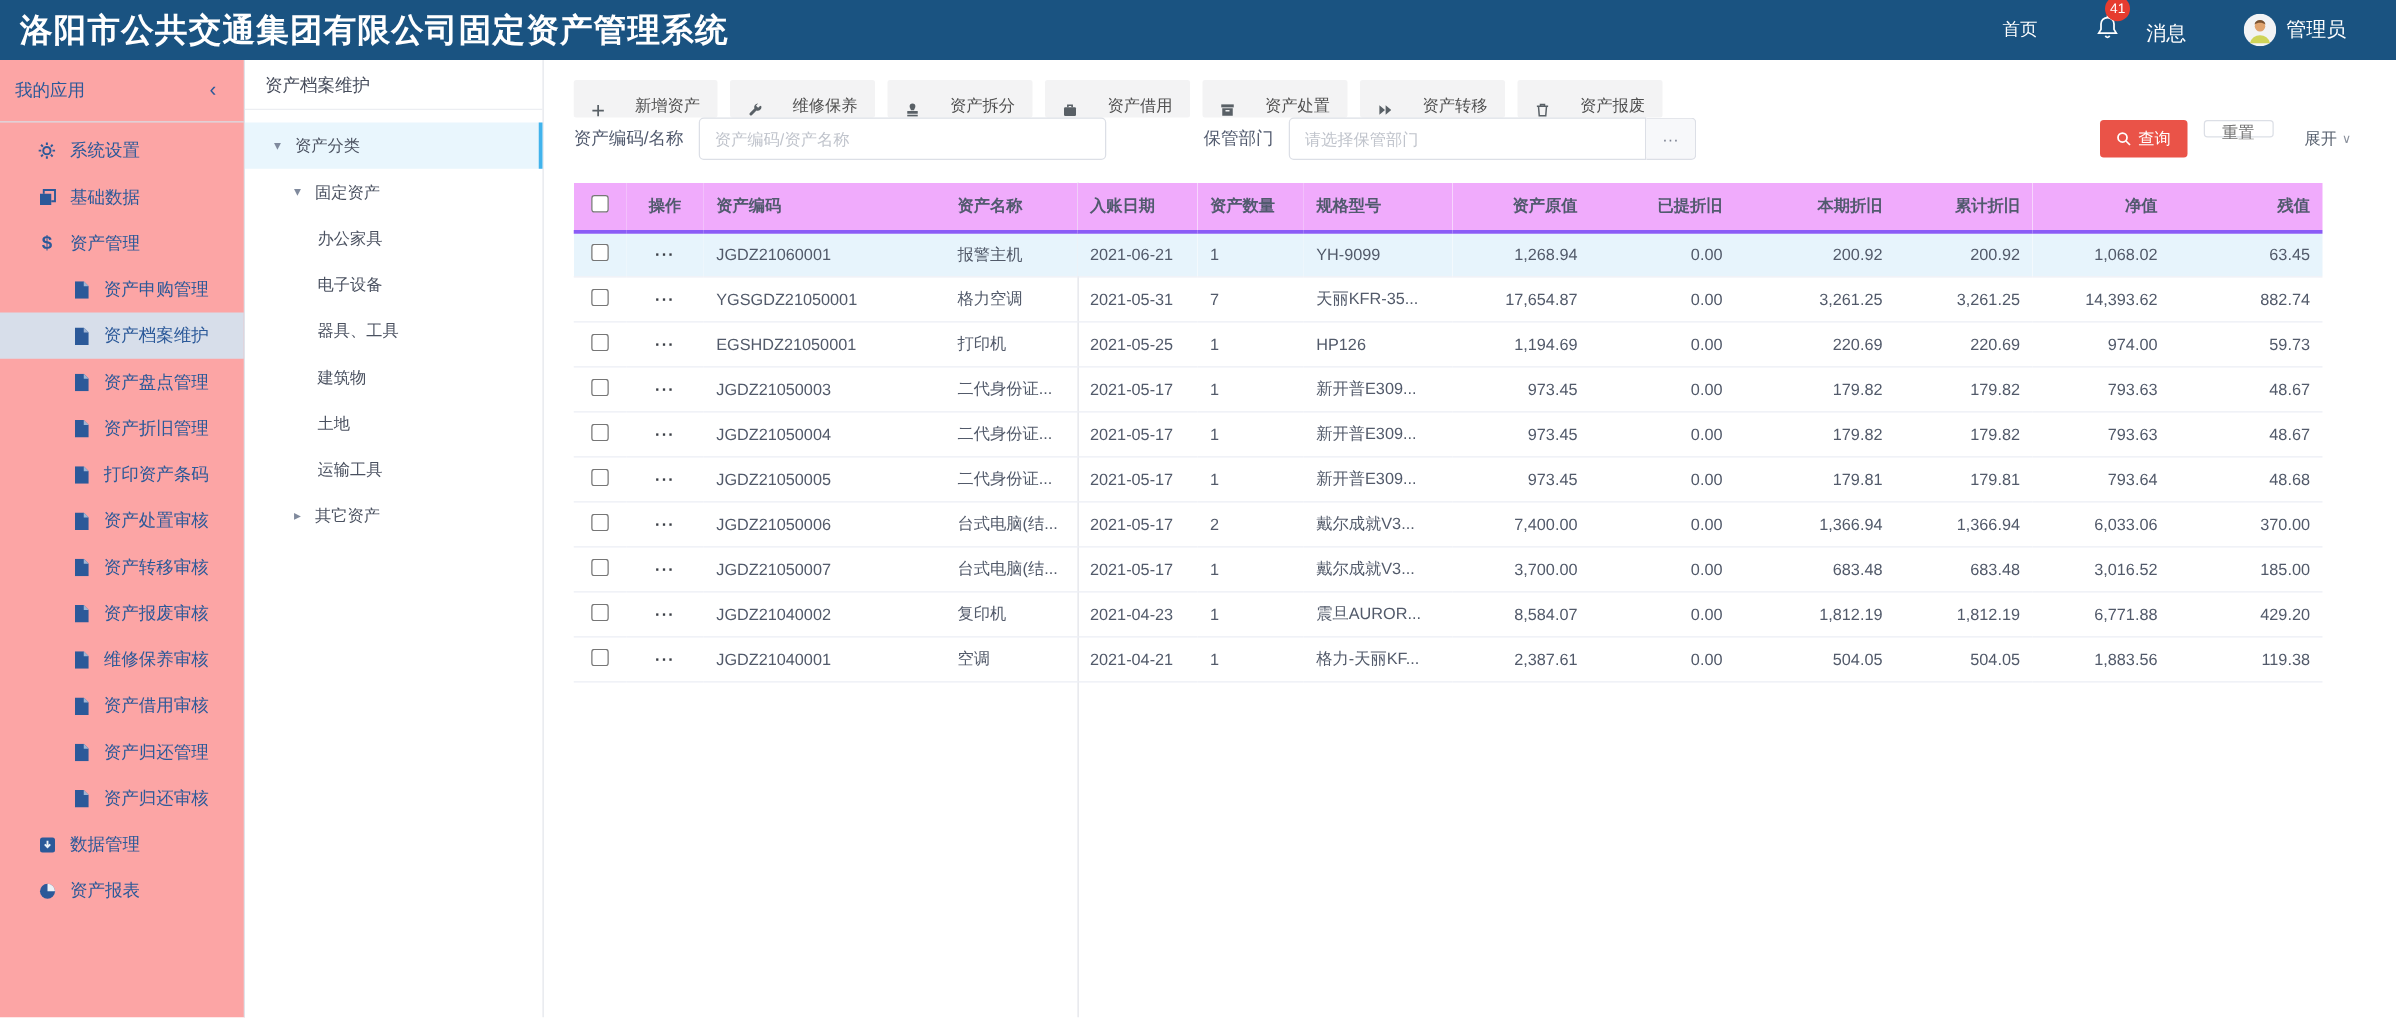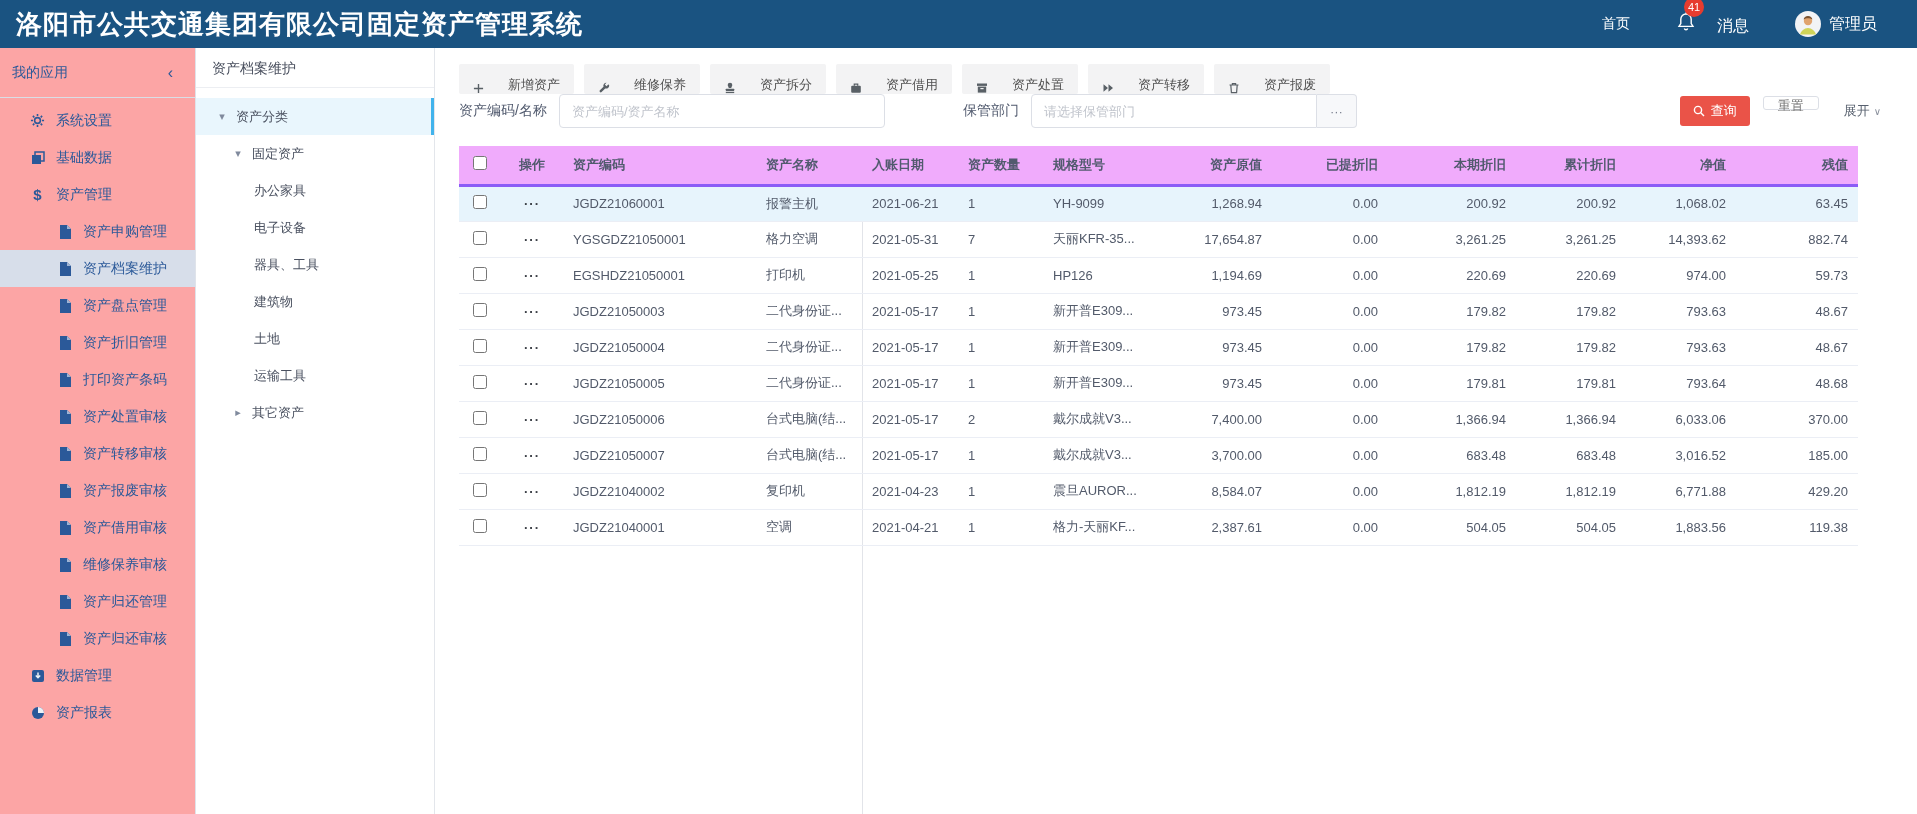--- a/index.html
+++ b/index.html
@@ -222,31 +222,31 @@
           <span>资产报废审核</span>
         </div>
 
         <div class="sb-item sub">
           <span class="ic">
               <svg width="12" height="14" viewBox="0 0 12 14">
                 <path d="M1 0h7l4 4v10H1z" fill="currentColor"></path>
                 <path d="M8 0l4 4H8z" fill="#9fb4d4"></path>
               </svg>
             </span>
+          <span>维修保养审核</span>
+        </div>
+
+        <div class="sb-item sub">
+          <span class="ic">
+              <svg width="12" height="14" viewBox="0 0 12 14">
+                <path d="M1 0h7l4 4v10H1z" fill="currentColor"></path>
+                <path d="M8 0l4 4H8z" fill="#9fb4d4"></path>
+              </svg>
+            </span>
           <span>资产借用审核</span>
-        </div>
-
-        <div class="sb-item sub">
-          <span class="ic">
-              <svg width="12" height="14" viewBox="0 0 12 14">
-                <path d="M1 0h7l4 4v10H1z" fill="currentColor"></path>
-                <path d="M8 0l4 4H8z" fill="#9fb4d4"></path>
-              </svg>
-            </span>
-          <span>维修保养审核</span>
         </div>
 
         <div class="sb-item sub">
           <span class="ic">
               <svg width="12" height="14" viewBox="0 0 12 14">
                 <path d="M1 0h7l4 4v10H1z" fill="currentColor"></path>
                 <path d="M8 0l4 4H8z" fill="#9fb4d4"></path>
               </svg>
             </span>
           <span>资产归还管理</span>

